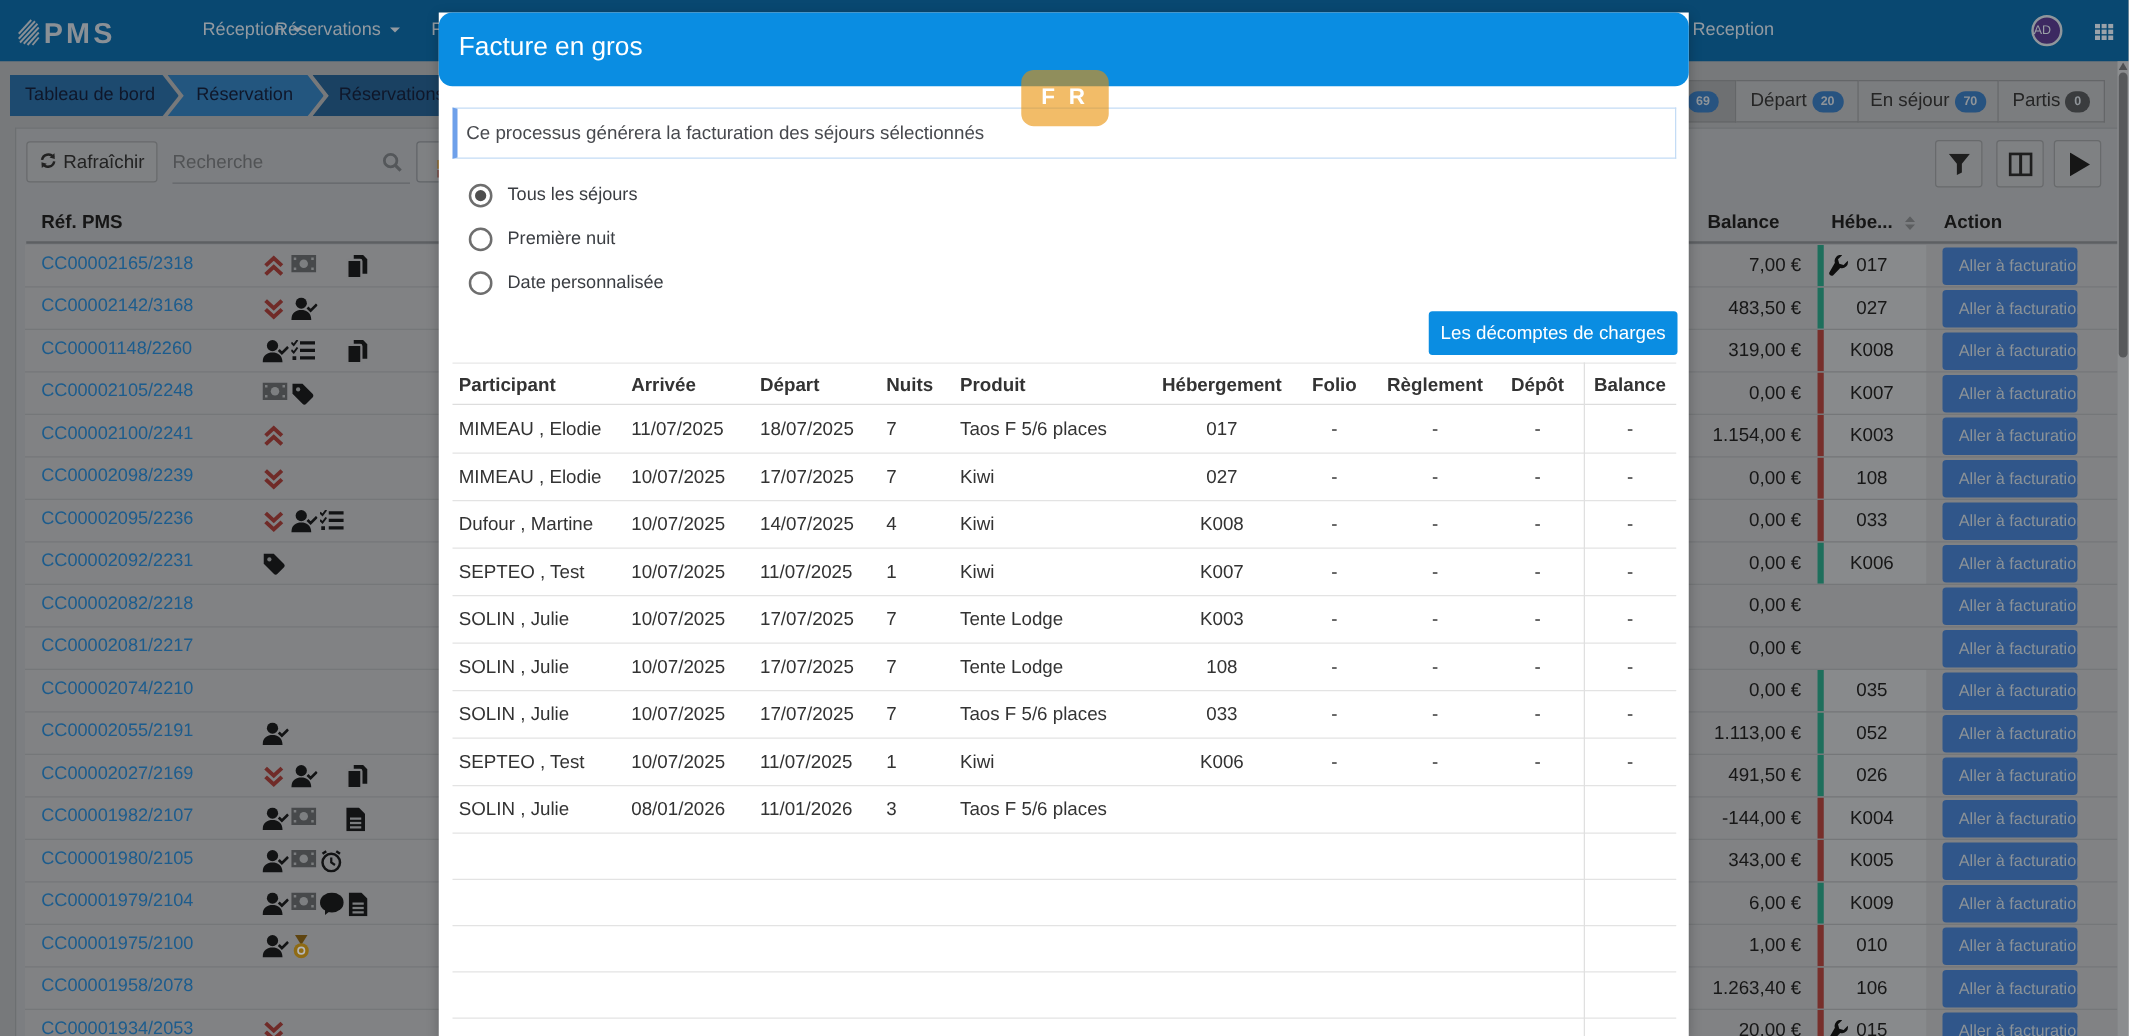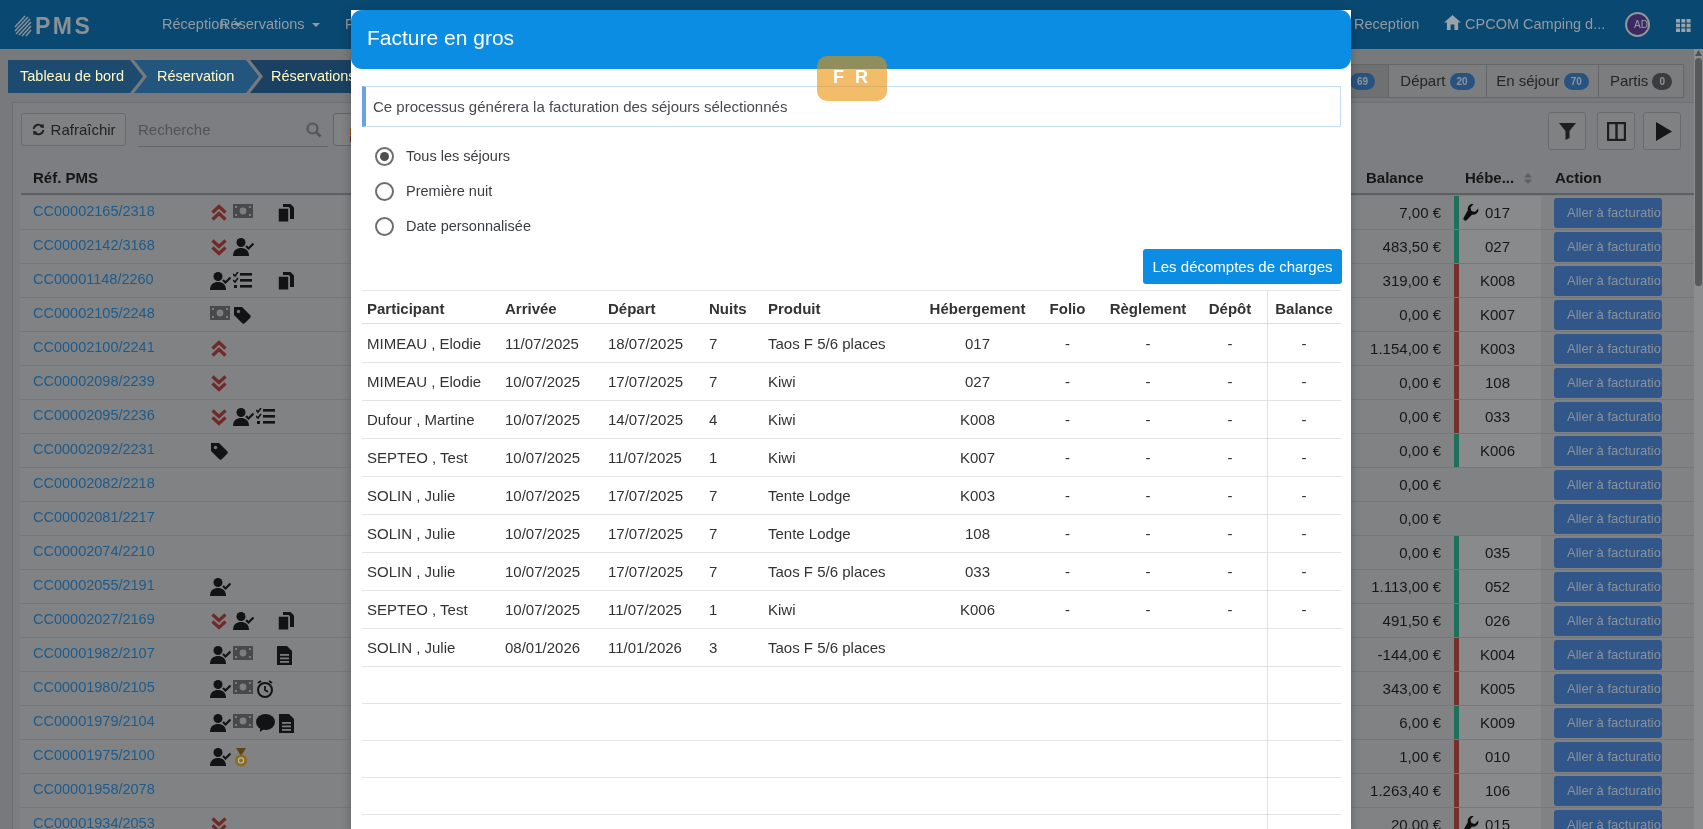--- a/index.html
+++ b/index.html
@@ -5,24 +5,24 @@
 * { margin:0; padding:0; box-sizing:border-box; }
 html,body { width:1703px; height:829px; overflow:hidden; font-family:"Liberation Sans", sans-serif; }
 #vp { position:relative; width:1703px; height:829px; background:#77797b; overflow:hidden; }
 .abs { position:absolute; }
 
 
 #navbar { position:absolute; left:0; top:0; width:1703px; height:49px; background:#094871; }
 .navtxt { position:absolute; top:0; height:49px; line-height:49px; color:#939aa1; font-size:14.5px; }
 #logo { position:absolute; left:14px; top:10px; width:160px; height:30px; }
 .caret { display:inline-block; width:0; height:0; border-left:4px solid transparent; border-right:4px solid transparent; border-top:4px solid #939aa1; margin-left:7px; vertical-align:2px; }
-#avatar { position:absolute; left:1625px; top:12px; width:25px; height:25px; border-radius:50%; background:#3c2961; border:2px solid #8f969c; color:#9aa1a7; font-size:10px; text-align:right; line-height:21px; }
-
-
-.crumb { position:absolute; top:60px; height:33px; line-height:33px; color:#fef9c3; font-size:14.5px; }
+#avatar { position:absolute; left:1625px; top:12px; width:25px; height:25px; border-radius:50%; background:#3c2961; border:2px solid #8f969c; color:#9aa1a7; font-size:10px; text-align:left; line-height:21px; }
+
+
+.crumb { position:absolute; top:60px; height:33px; line-height:33px; color:#0f172a; font-size:14.5px; }
 .crumb .bg { position:absolute; left:0; top:0; width:100%; height:100%; }
 .crumb span { position:relative; }
 
 
 .tab { position:absolute; top:64px; height:34px; background:#7b7d7f; border:1px solid #646668; border-left:none; color:#252525; font-size:15px; line-height:32px; text-align:center; }
 .badge { display:inline-block; background:#275380; color:#8f9499; border-radius:10px; font-size:10px; font-weight:bold; padding:2px 7px; line-height:13px; vertical-align:1px; }
 .badge.dark { background:#3a3c3e; }
 
 
 .btnw { position:absolute; background:#7f8183; border:1px solid #686a6c; border-radius:3px; }
@@ -78,25 +78,20 @@
           <line x1="5" y1="25" x2="17" y2="12"></line>
           <line x1="8" y1="26" x2="17" y2="16"></line>
           <line x1="12" y1="26" x2="17" y2="20"></line>
       </g>
       <text x="21" y="24" font-family="Liberation Sans" font-size="23" font-weight="bold" letter-spacing="2.5" fill="#8a9096">PMS</text>
     </svg>
     <div class="navtxt" style="left:114px;margin-left:48px;">Réception<span class="caret"></span></div>
     <div class="navtxt" style="left:220px;">Réservations<span class="caret"></span></div>
     <div class="navtxt" style="left:345px;">Facturation</div>
     <div class="navtxt" style="left:1354px;">Reception</div>
-    <div class="navtxt" style="left:1444px;">
-      <svg width="17" height="15" viewBox="0 0 18 16" style="vertical-align:-1px;">
-          <path d="M9 0 L18 8 L15 8 L15 16 L11 16 L11 10 L7 10 L7 16 L3 16 L3 8 L0 8 Z" fill="#9aa2aa"></path>
-        </svg>
-      CPCOM Camping d...</div>
     <div id="avatar">AD</div>
     <svg class="abs" style="left:1676px;top:19px;" width="15" height="13" viewBox="0 0 15 13">
       <g fill="#9aa2aa">
           <rect x="0" y="0" width="4" height="3.6"></rect>
           <rect x="5.3" y="0" width="4" height="3.6"></rect>
           <rect x="10.6" y="0" width="4" height="3.6"></rect>
           <rect x="0" y="4.7" width="4" height="3.6"></rect>
           <rect x="5.3" y="4.7" width="4" height="3.6"></rect>
           <rect x="10.6" y="4.7" width="4" height="3.6"></rect>
           <rect x="0" y="9.4" width="4" height="3.6"></rect>

